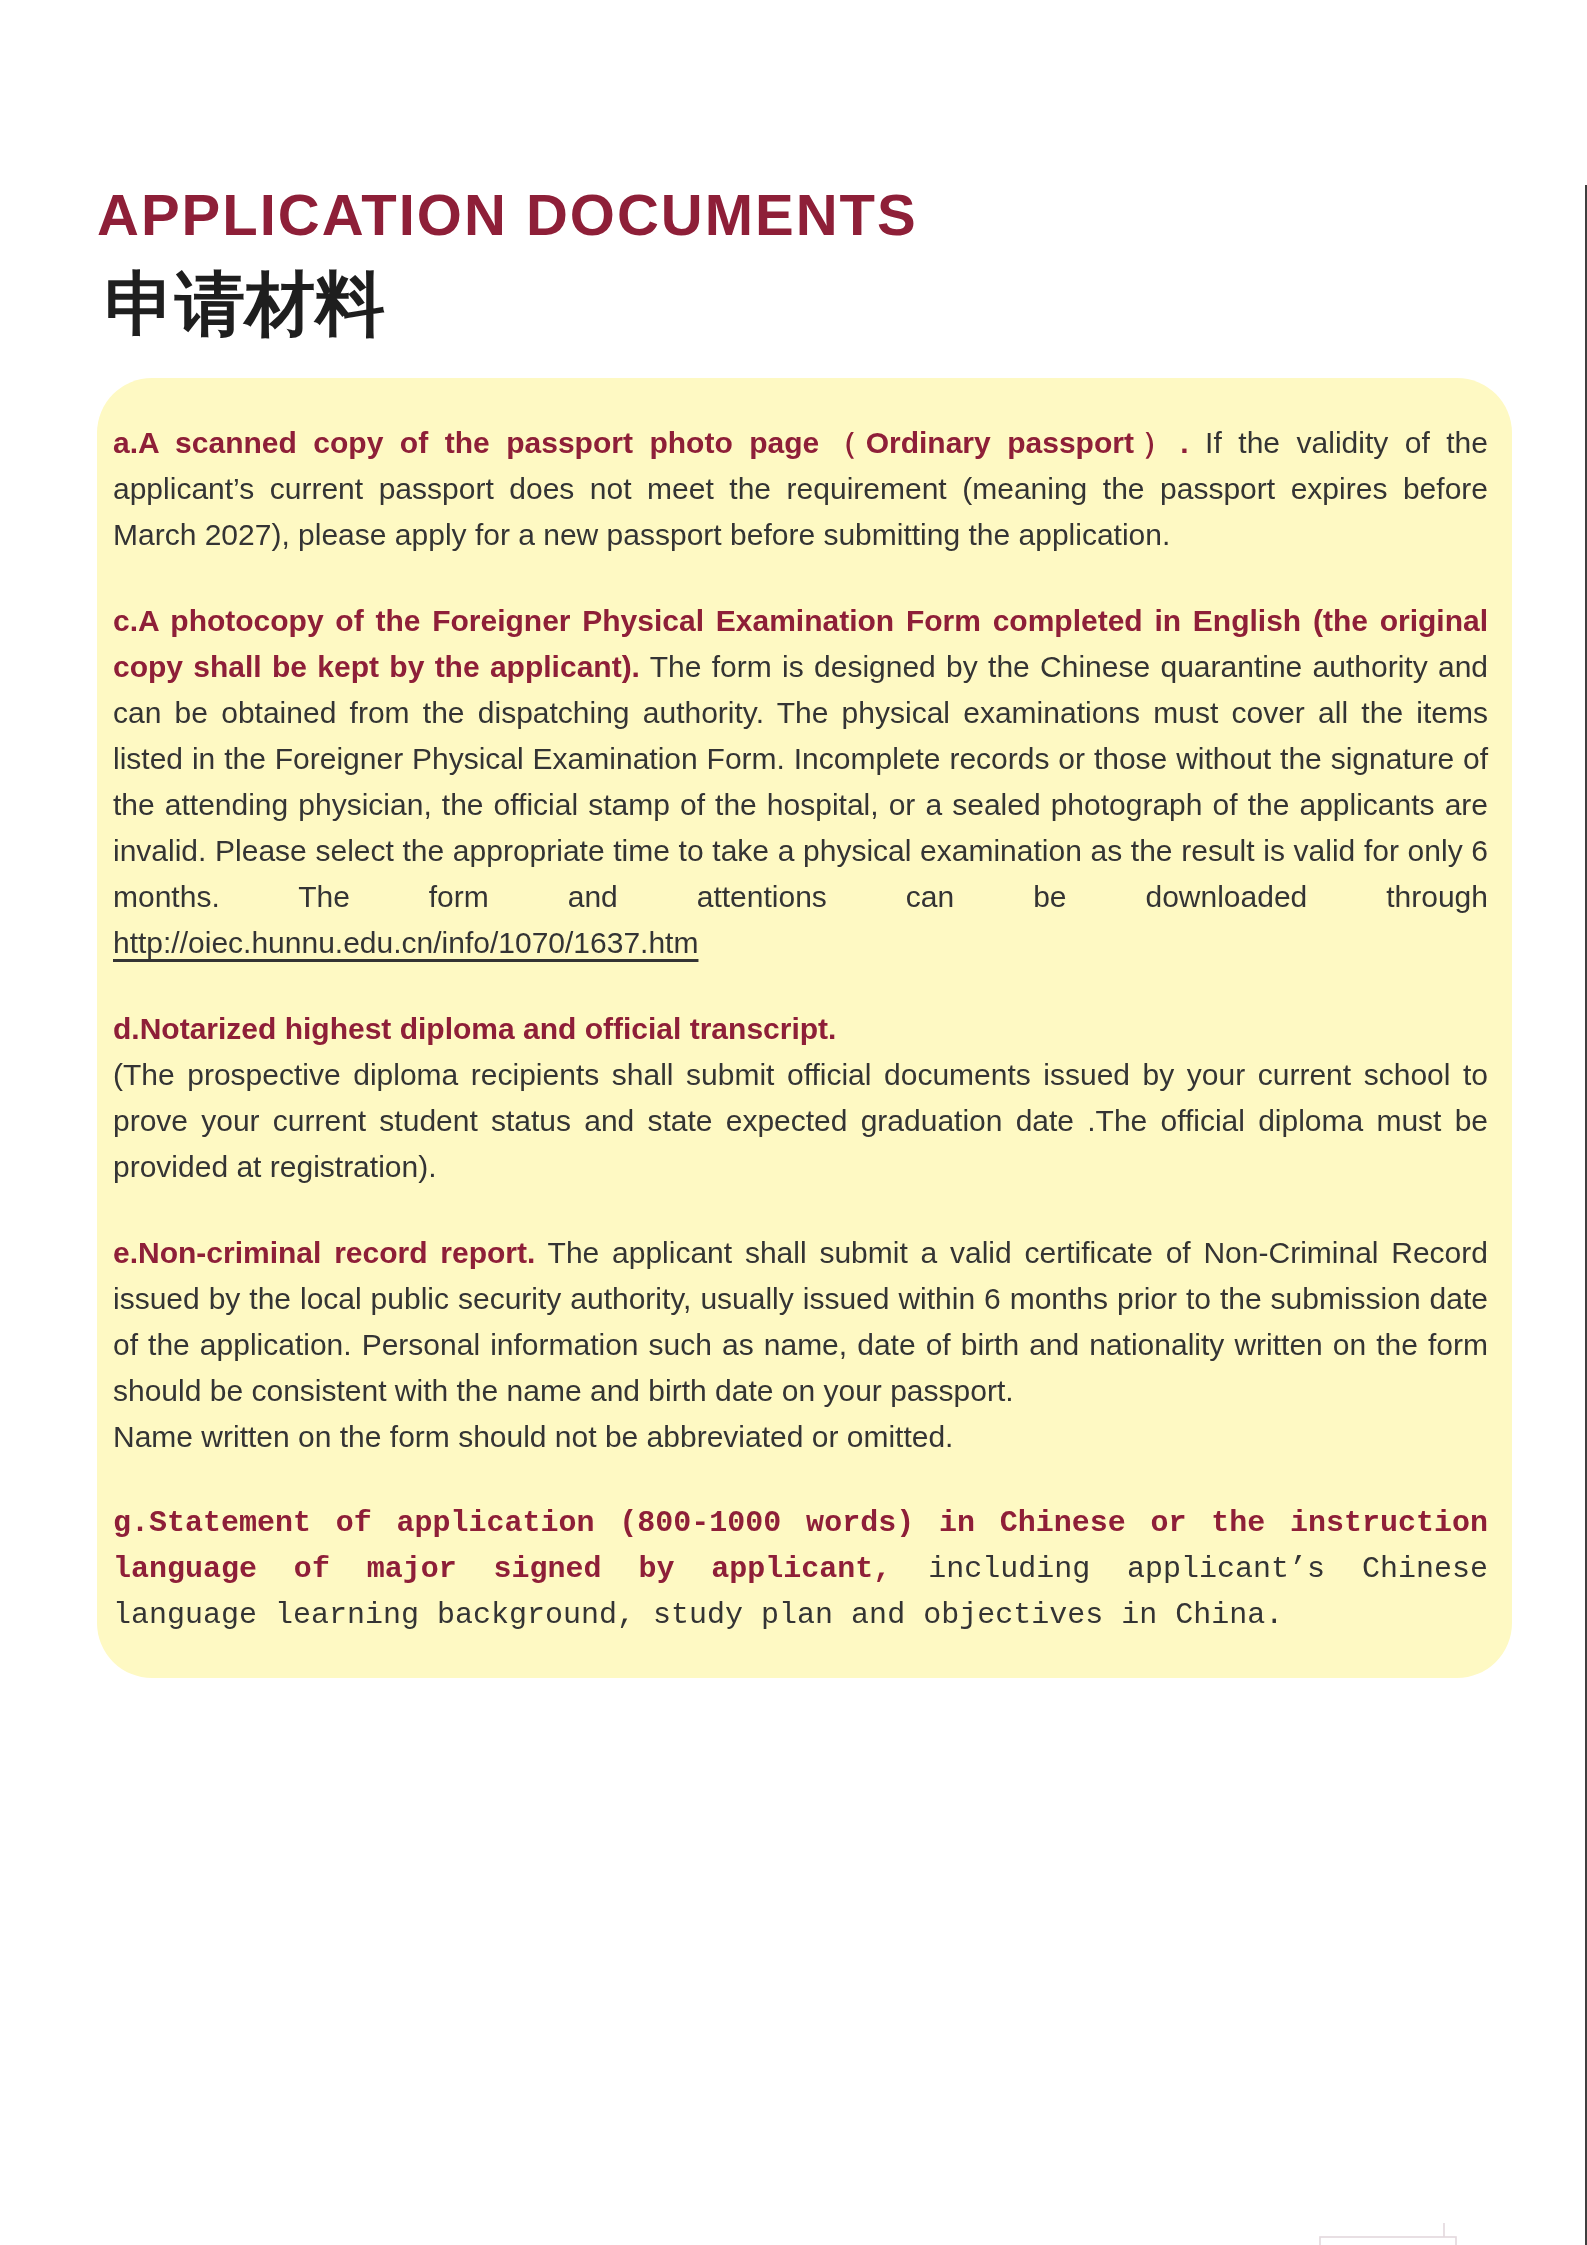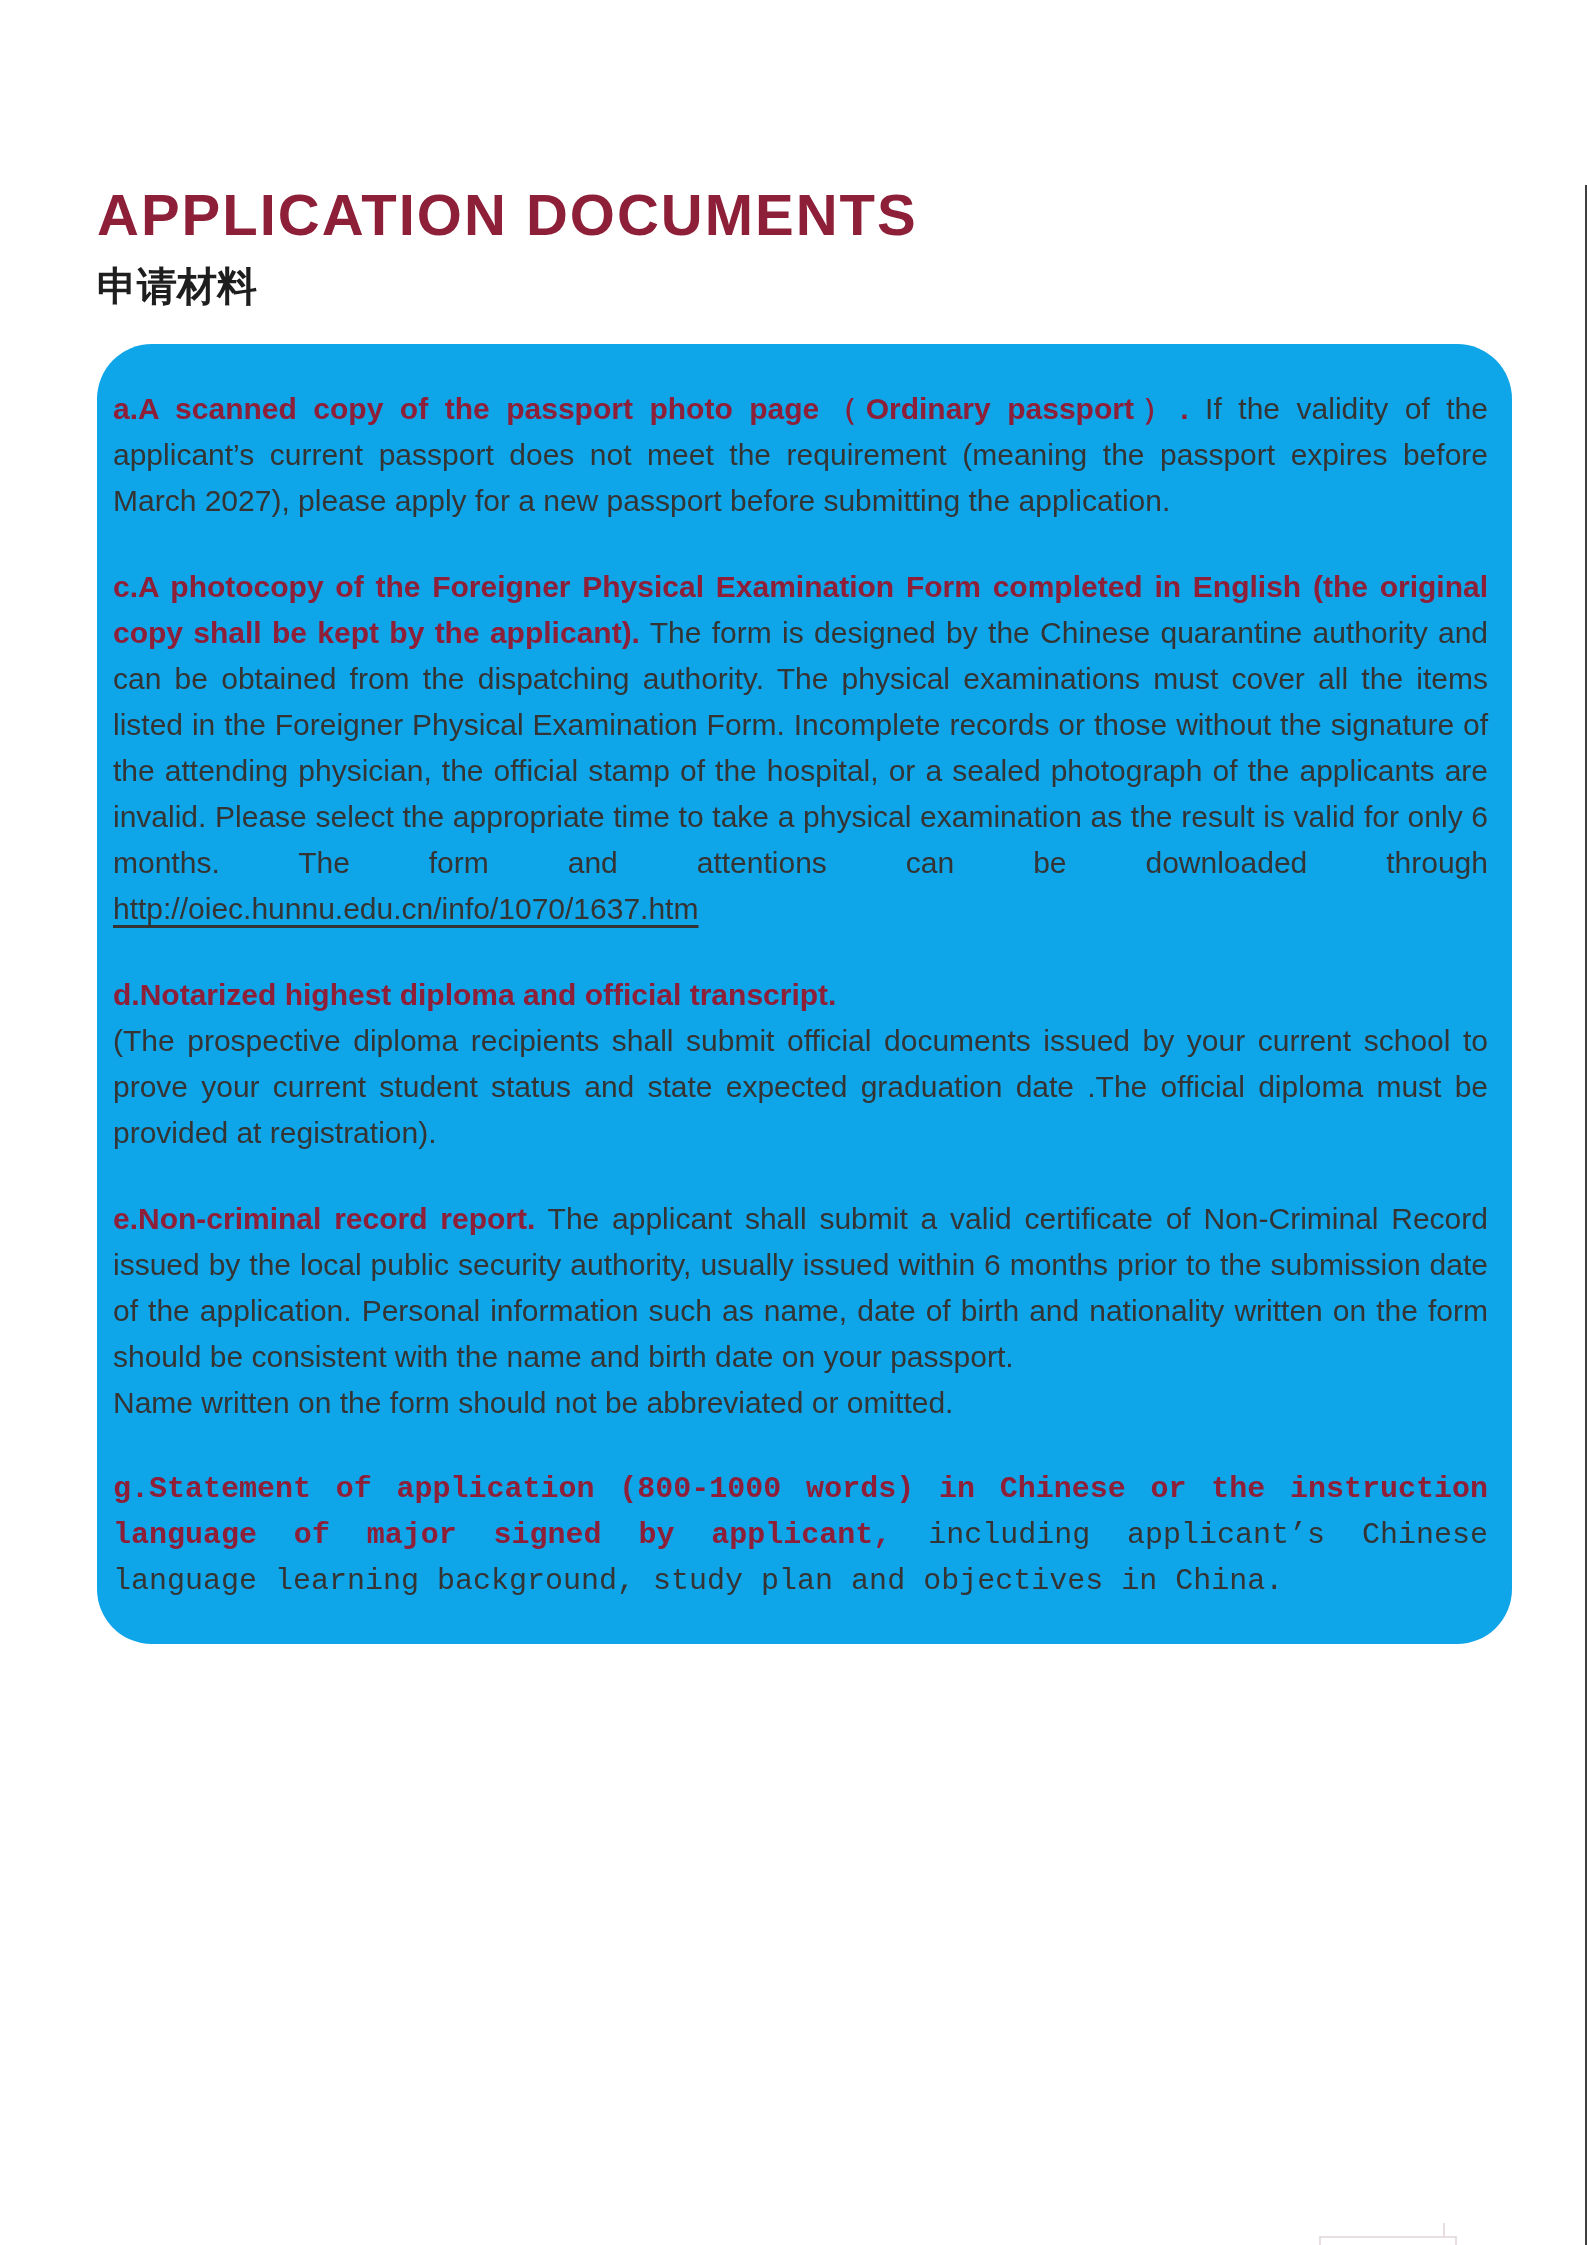--- a/index.html
+++ b/index.html
@@ -13,26 +13,26 @@
   .page{position:relative;width:1587px;height:2245px;}
   .page-right-edge{
     position:absolute;right:0;top:0;width:2px;height:2245px;background:#3f3f3f;
   }
   .header{margin:185px 75px 0 97px;}
   .page-title{
     font-size:58px;font-weight:800;letter-spacing:2px;
     color:#8e1f38;line-height:1.05;margin:0;
   }
   .page-subtitle{
-    font-size:40px;font-weight:800;color:#1e1e1e;
-    line-height:1.15;margin:18px 0 0 0;font-family:Liberation Serif, serif;
+    font-size:70px;font-weight:800;color:#1e1e1e;
+    line-height:1.15;margin:18px 0 0 8px;
   }
   .docs-box{
     margin:34px 75px 0 97px;
-    background:#0ea5e9;
+    background:#fef9c3;
     border-radius:55px;
     padding:42px 24px 40px 16px;
   }
   .doc{
     font-size:30px;line-height:46px;
     color:#343434;
     text-align:justify;
     margin:0 0 40px 0;
   }
   .doc:last-child{margin-bottom:0;font-family:Liberation Mono, monospace;}

